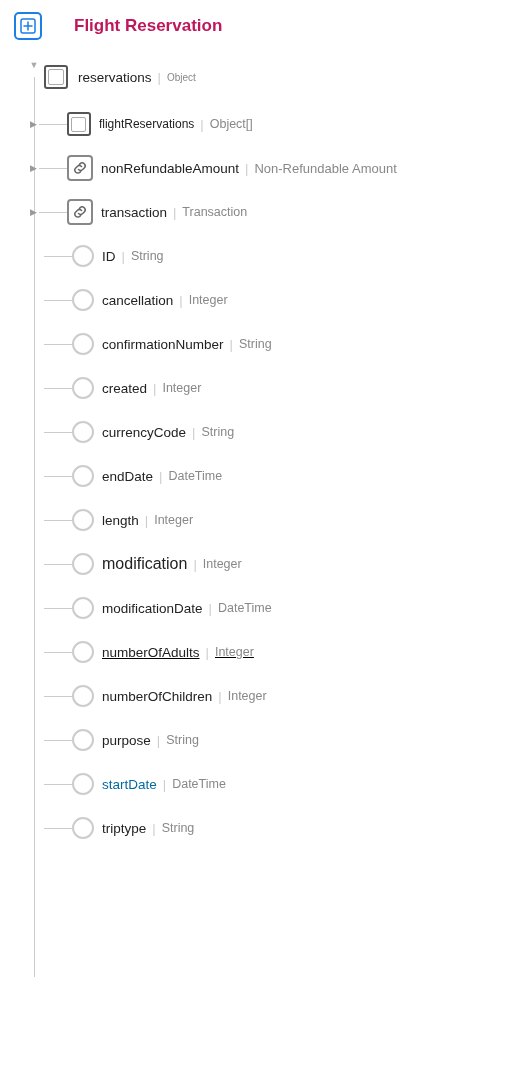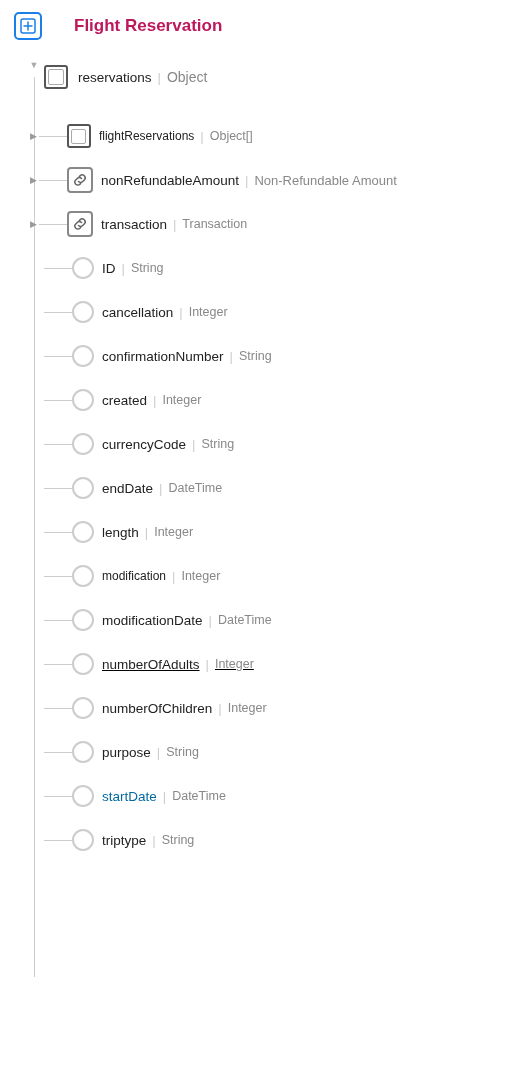--- a/index.html
+++ b/index.html
@@ -66,21 +66,21 @@
 
     
     .node-name {
       font-size: 13.5px;
       font-weight: 500;
       color: #222;
       margin-left: 8px;
     }
 
     .node-type {
-      font-size: 14px;
+      font-size: 10px;
       color: #888;
       margin-left: 6px;
     }
 
     .separator {
       color: #ccc;
       margin-left: 6px;
       font-size: 13px;
     }
 
@@ -109,21 +109,21 @@
 
     <div style="display:flex; flex-direction:column; align-items:center; width:20px; margin-top:0;">
 
       <div style="height:25px; display:flex; align-items:center; justify-content:center; width:20px;">
         <span style="color:#aaa; font-size:9px;">▼</span>
       </div>
 
       <div style="flex:1; width:1px; background:#ccc; min-height:900px;"></div>
     </div>
 
-    <div style="display:flex; flex-direction:column; flex:1;gap:12px;">
+    <div style="display:flex; flex-direction:column; flex:1;">
 
       <div class="full-row" style="min-height:50px;">
 
         <div class="square-icon" style="margin-right:2px;">
           <div class="square-icon-inner"></div>
         </div>
         <span class="node-name">reservations</span>
         <span class="separator">|</span>
         <span class="node-type">Object</span>
       </div>
@@ -210,21 +210,21 @@
           <div style="display: flex; align-items: center; min-height: 44px; position: relative;">
             <div style="width: 28px; height: 1px; background: rgb(204, 204, 204); flex-shrink: 0; margin-left: 0px;"></div>
             <div style="width: 22px; height: 22px; border: 2px solid rgb(204, 204, 204); border-radius: 50%; background: rgb(255, 255, 255); flex-shrink: 0;"></div>
             <span style="font-size: 13.5px; font-weight: 500; color: rgb(34, 34, 34); margin-left: 8px;">length</span>
             <span style="color: rgb(204, 204, 204); margin-left: 6px; font-size: 13px;">|</span>
             <span style="font-size: 12.5px; color: rgb(136, 136, 136); margin-left: 6px;">Integer</span>
           </div>
           <div style="display: flex; align-items: center; min-height: 44px; position: relative;">
             <div style="width: 28px; height: 1px; background: rgb(204, 204, 204); flex-shrink: 0; margin-left: 0px;"></div>
             <div style="width: 22px; height: 22px; border: 2px solid rgb(204, 204, 204); border-radius: 50%; background: rgb(255, 255, 255); flex-shrink: 0;"></div>
-            <span style="font-size: 12px; font-weight: 500; color: rgb(34, 34, 34); margin-left: 8px;">modification</span>
+            <span style="font-size: 16px; font-weight: 500; color: rgb(34, 34, 34); margin-left: 8px;">modification</span>
             <span style="color: rgb(204, 204, 204); margin-left: 6px; font-size: 13px;">|</span>
             <span style="font-size: 12.5px; color: rgb(136, 136, 136); margin-left: 6px;">Integer</span>
           </div>
           <div style="display: flex; align-items: center; min-height: 44px; position: relative;">
             <div style="width: 28px; height: 1px; background: rgb(204, 204, 204); flex-shrink: 0; margin-left: 0px;"></div>
             <div style="width: 22px; height: 22px; border: 2px solid rgb(204, 204, 204); border-radius: 50%; background: rgb(255, 255, 255); flex-shrink: 0;"></div>
             <span style="font-size: 13.5px; font-weight: 500; color: rgb(34, 34, 34); margin-left: 8px;">modificationDate</span>
             <span style="color: rgb(204, 204, 204); margin-left: 6px; font-size: 13px;">|</span>
             <span style="font-size: 12.5px; color: rgb(136, 136, 136); margin-left: 6px;">DateTime</span>
           </div>

